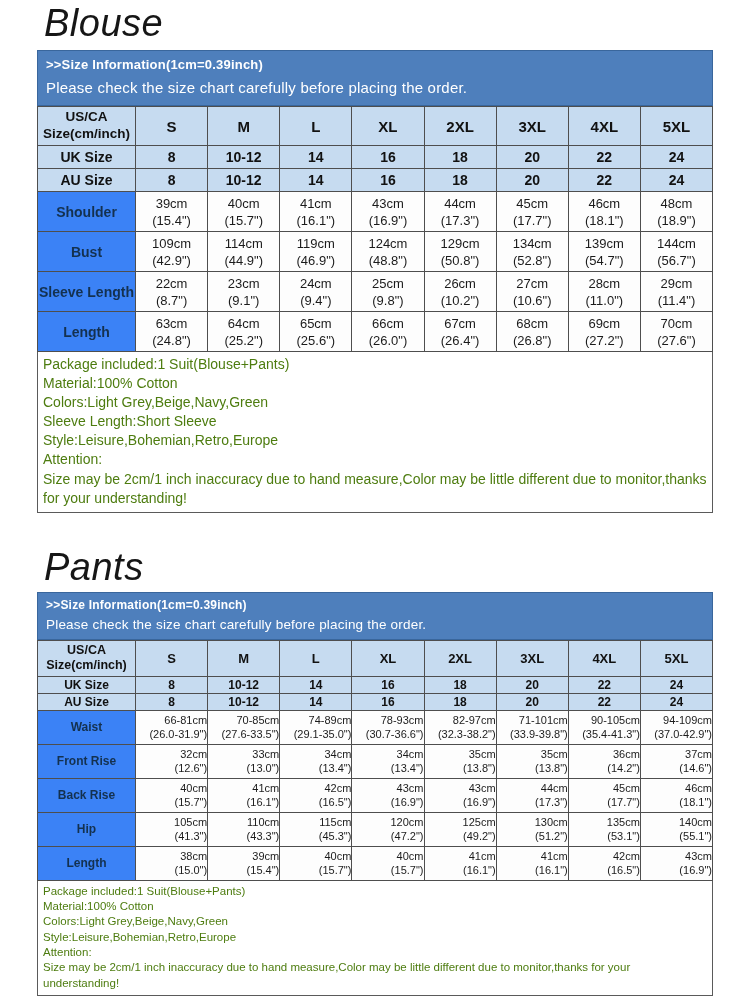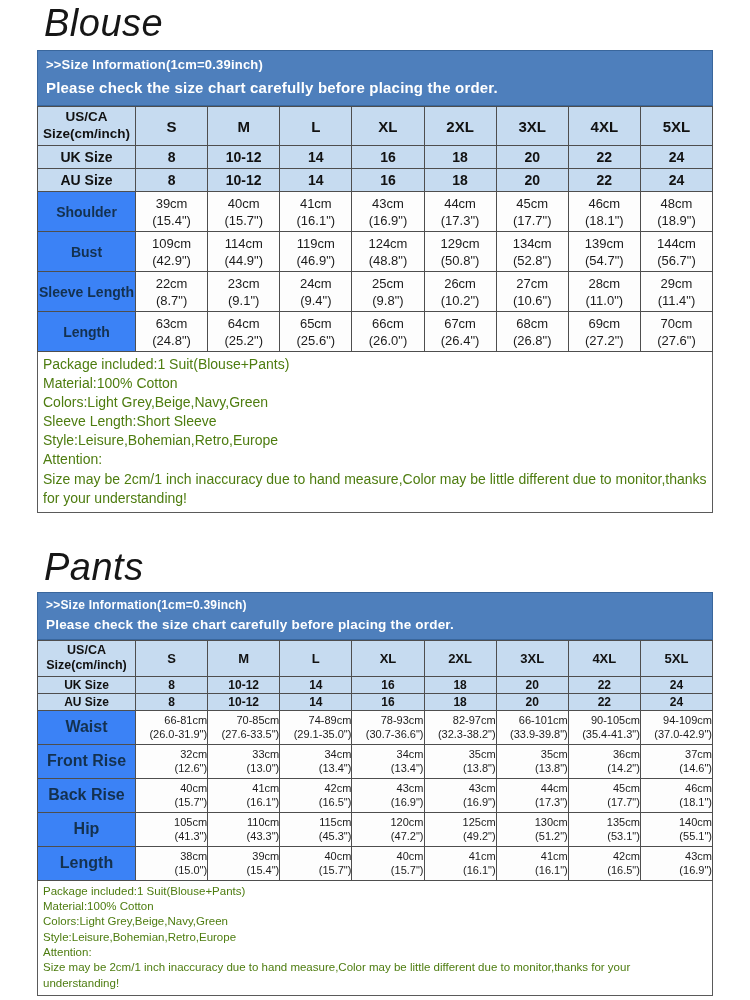--- a/index.html
+++ b/index.html
@@ -23,21 +23,21 @@
   }
   .sheet { margin-left: 37px; width: 676px; }
 
   .banner {
     background: #4e7fbc;
     border: 1px solid #39669c;
     color: #ffffff;
     padding: 6px 8px 9px 8px;
   }
   .banner .line1 { font-size: 13px; font-weight: bold; letter-spacing: 0.2px; }
-  .banner .line2 { font-size: 15px; font-weight: bold; margin-top: 7px; letter-spacing: 0.2px; }
+  .banner .line2 { font-size: 15px; font-weight: normal; margin-top: 7px; letter-spacing: 0.2px; }
 
   table.size-table {
     border-collapse: collapse;
     table-layout: fixed;
     width: 676px;
     background: #fdfdfd;
   }
   table.size-table th, table.size-table td {
     border: 1px solid #4e4e4e;
     text-align: center;
@@ -67,21 +67,21 @@
   .s-pants .section-title { margin-top: 31px; }
   .s-pants .banner { margin-top: 2px; padding: 5px 8px 7px 8px; }
   .s-pants .banner .line1 { font-size: 12px; }
   .s-pants .banner .line2 { font-size: 13.5px; margin-top: 5px; }
   .s-pants tr.head-row { height: 36px; }
   .s-pants tr.size-row { height: 17px; }
   .s-pants tr.measure-row { height: 34px; }
   .s-pants .corner-cell { font-size: 12.5px; }
   .s-pants .size-col-header { font-size: 13px; }
   .s-pants .size-row-label, .s-pants .size-val { font-size: 12px; }
-  .s-pants .measure-label { font-size: 16px; }
+  .s-pants .measure-label { font-size: 12px; }
   .s-pants .measure-cell { font-size: 11px; line-height: 14px; text-align: right; }
 
   .info-box {
     border: 1px solid #5a5a5a;
     border-top: none;
     padding: 3px 5px 4px 5px;
     color: #4d7c0f;
   }
   .s-blouse .info-box { font-size: 14px; line-height: 19.1px; }
   .s-pants .info-box { font-size: 11.5px; line-height: 15.3px; }
@@ -373,21 +373,21 @@
               </td>
               <td class="measure-cell">
                 <div>78-93cm</div>
                 <div>(30.7-36.6")</div>
               </td>
               <td class="measure-cell">
                 <div>82-97cm</div>
                 <div>(32.3-38.2")</div>
               </td>
               <td class="measure-cell">
-                <div>66-101cm</div>
+                <div>71-101cm</div>
                 <div>(33.9-39.8")</div>
               </td>
               <td class="measure-cell">
                 <div>90-105cm</div>
                 <div>(35.4-41.3")</div>
               </td>
               <td class="measure-cell">
                 <div>94-109cm</div>
                 <div>(37.0-42.9")</div>
               </td>

